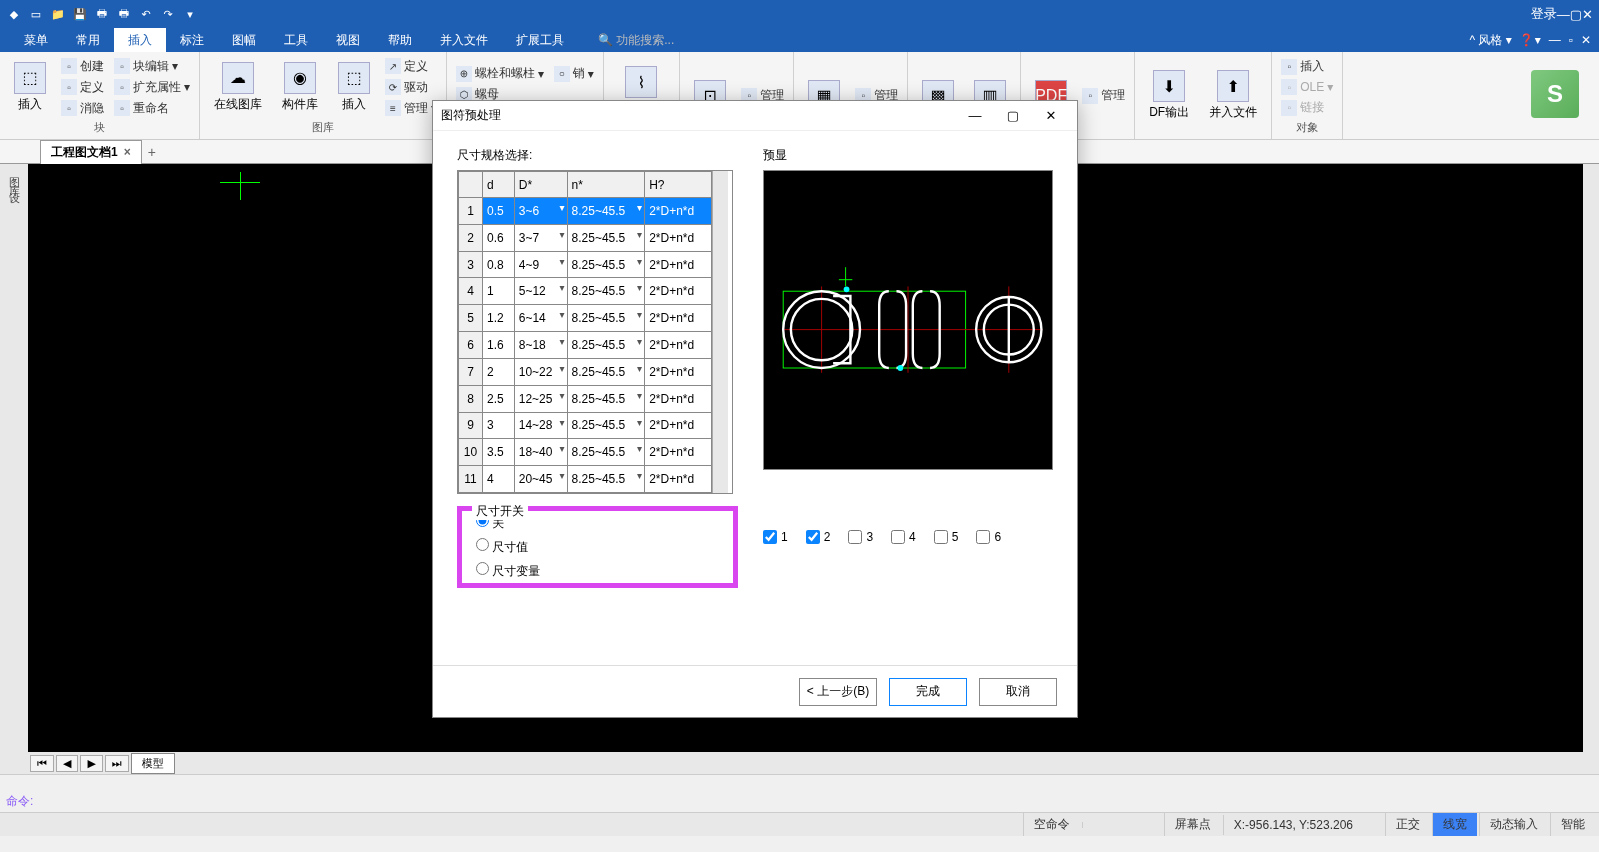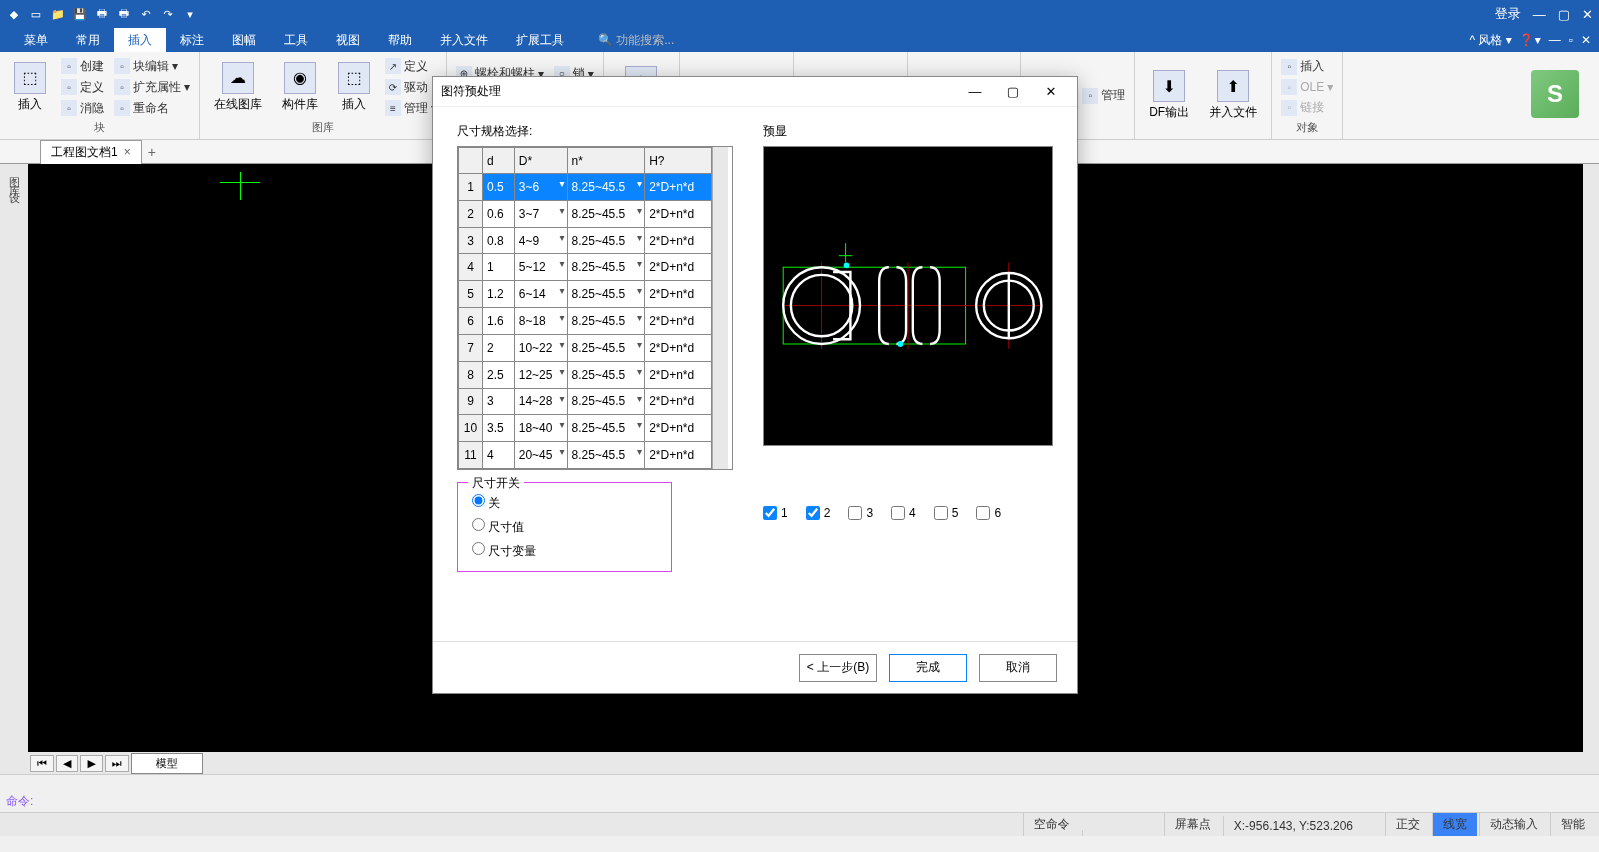--- a/index.html
+++ b/index.html
@@ -1,61 +1,61 @@
 <!DOCTYPE html>
 <html><head>
 <meta charset="utf-8">
 <style>
 *{margin:0;padding:0;box-sizing:border-box;font-family:"Microsoft YaHei",sans-serif;font-size:12px}
 body{background:#f0f0f0;overflow:hidden;width:1599px;height:852px;position:relative}
 .titlebar{background:#1e5fb4;height:28px;display:flex;align-items:center;color:#fff;position:relative}
 .titlebar-icons{display:flex;gap:6px;padding-left:6px}
 .titlebar-icons span{width:16px;height:16px;display:inline-flex;align-items:center;justify-content:center;font-size:11px}
 .titlebar-title{position:absolute;left:50%;transform:translateX(-50%);font-size:12px}
-.titlebar-right{position:absolute;right:6px;display:flex;align-items:center;gap:12px}
+.titlebar-right{position:absolute;right:6px;display:flex;align-items:center;}
 .titlebar-right span{font-size:13px}
 .menubar{background:#1e5fb4;height:24px;display:flex;align-items:center;color:#fff;padding-left:10px;position:relative}
 .menubar .menu-item{padding:4px 14px;cursor:pointer}
 .menubar .menu-item.active{background:#fff;color:#1e5fb4}
 .menubar-right{position:absolute;right:8px;display:flex;align-items:center;gap:8px;color:#fff}
 .search-box{color:#bbb;font-size:12px;margin-left:20px}
 .ribbon{background:#f5f5f5;height:88px;border-bottom:1px solid #ccc;display:flex;position:relative}
 .ribbon-group{border-right:1px solid #d0d0d0;padding:2px 6px;display:flex;flex-direction:column;justify-content:space-between}
 .ribbon-group-label{text-align:center;font-size:11px;color:#555;padding-bottom:2px}
 .ribbon-btns{display:flex;gap:4px;flex:1}
 .ribbon-col{display:flex;flex-direction:column;gap:2px;justify-content:center}
 .ribbon-item{display:flex;align-items:center;gap:3px;padding:1px 3px;font-size:12px;color:#333;white-space:nowrap}
 .ribbon-big{display:flex;flex-direction:column;align-items:center;justify-content:center;padding:4px 8px;gap:2px}
 .ribbon-big .ico{width:32px;height:32px;background:#e0e8f5;border:1px solid #aac;display:flex;align-items:center;justify-content:center;font-size:16px}
 .ribbon-item .ico{width:16px;height:16px;background:#e0e8f5;display:inline-flex;align-items:center;justify-content:center;font-size:10px}
 .spring-highlight{background:#cde3f8;border:1px solid #1e5fb4;padding:2px 6px}
 .ribbon-logo{position:absolute;right:20px;top:18px;width:48px;height:48px;background:linear-gradient(135deg,#7fc97f,#5aad5a);border-radius:4px;display:flex;align-items:center;justify-content:center;color:#fff;font-size:24px;font-weight:bold}
 .doc-tabs{background:#f5f5f5;height:24px;display:flex;align-items:center;padding-left:40px;border-bottom:1px solid #999}
-.doc-tab{background:#fff;border:1px solid #999;border-bottom:none;padding:3px 10px;display:flex;align-items:center;gap:6px;font-weight:normal}
+.doc-tab{background:#fff;border:1px solid #999;border-bottom:none;padding:3px 10px;display:flex;align-items:center;gap:6px;font-weight:bold}
 .doc-tab-close{color:#666;cursor:pointer}
 .doc-tab-add{margin-left:6px;color:#666;font-size:14px;cursor:pointer}
 .workspace{position:relative;background:#000;height:588px}
 .left-toolbar{position:absolute;left:0;top:0;width:28px;background:#e8e8e8;height:100%;display:flex;flex-direction:column;gap:8px;padding-top:4px;align-items:center}
 .left-toolbar span{writing-mode:vertical-rl;font-size:11px;color:#444}
 .crosshair{position:absolute;left:240px;top:18px}
 .crosshair::before{content:"";position:absolute;width:40px;height:1px;background:#0f0;left:-20px;top:0}
 .crosshair::after{content:"";position:absolute;width:1px;height:28px;background:#0f0;left:0;top:-10px}
 .right-scroll{position:absolute;right:0;top:0;width:16px;height:100%;background:#e8e8e8}
 .bottom-tabs{background:#e8e8e8;height:22px;display:flex;align-items:center;padding-left:30px;gap:2px}
 .bottom-tabs button{background:#f5f5f5;border:1px solid #aaa;padding:1px 6px;font-size:11px}
-.model-tab{background:#fff;border:1px solid #888;padding:2px 24px;font-size:11px}
+.model-tab{background:#fff;border:1px solid #888;padding:2px 10px;font-size:11px}
 .cmdbar{background:#f0f0f0;height:38px;padding:2px 6px;border-top:1px solid #ccc;display:flex;align-items:flex-end}
 .cmdbar-label{font-size:12px;color:#8b5cf6}
-.statusbar{background:#e8e8e8;height:24px;display:flex;align-items:flex-end;justify-content:flex-end;gap:2px;padding-right:4px;border-top:1px solid #ccc}
+.statusbar{background:#e8e8e8;height:24px;display:flex;align-items:center;justify-content:flex-end;gap:2px;padding-right:4px;border-top:1px solid #ccc}
 .statusbar .st{padding:3px 10px;font-size:12px;color:#333;border-left:1px solid #ccc}
 .statusbar .st.active{background:#3b82f6}
 .statusbar .coords{margin-right:20px}
 
 
-.dialog{position:absolute;left:432px;top:76px;width:646px;height:618px;background:#fff;border:1px solid #888;box-shadow:0 4px 20px rgba(0,0,0,0.3);display:flex;flex-direction:column}
+.dialog{position:absolute;left:432px;top:100px;width:646px;height:618px;background:#fff;border:1px solid #888;box-shadow:0 4px 20px rgba(0,0,0,0.3);display:flex;flex-direction:column}
 .dialog-title{height:30px;display:flex;align-items:center;justify-content:space-between;padding:0 8px;border-bottom:1px solid #eee}
 .dialog-title-txt{font-size:12px}
 .dialog-title-btns{display:flex;gap:2px}
 .dialog-title-btns span{width:36px;height:24px;display:flex;align-items:center;justify-content:center;cursor:pointer;font-size:13px}
 .dialog-body{flex:1;padding:16px 24px;display:flex;flex-direction:column}
 .dialog-upper{display:flex;gap:30px}
 .dialog-left{width:276px}
 .dialog-right{flex:1}
 .sect-label{font-size:12px;margin-bottom:6px}
 .spec-table-wrap{border:1px solid #888;height:324px;overflow:hidden;position:relative;display:flex}
@@ -64,21 +64,21 @@
 .spec-table th{background:#f0f0f0;font-weight:normal}
 .spec-table .rowhead{background:#f0f0f0;text-align:center;width:24px}
 .spec-table tr.selected td{background:#0a84ff;color:#ffffff}
 .spec-table tr.selected .rowhead{background:#f0f0f0;color:#000}
 .spec-table .dd{position:relative}
 .spec-table .dd::after{content:"▾";position:absolute;right:2px;top:4px;font-size:10px;color:#555}
 .spec-table tr.selected .dd::after{color:#fff}
 .spec-scroll{width:16px;background:#e8e8e8;border-left:1px solid #aaa}
 .preview-box{background:#000;height:300px;border:1px solid #888;position:relative;margin-top:4px}
 .preview-svg{width:100%;height:100%}
-.dim-switch{border:1px solid #d946ef;margin-top:12px;padding:8px 14px;width:215px;position:relative}
+.dim-switch{border:5px solid #d946ef;margin-top:12px;padding:0 14px;width:281px;position:relative}
 .dim-switch legend{position:absolute;top:-8px;left:10px;background:#fff;padding:0 4px;font-size:12px}
 .dim-switch label{display:block;padding:3px 0;font-size:12px}
 .checks{display:flex;gap:18px;margin-top:60px}
 .checks label{display:flex;align-items:center;gap:4px;font-size:12px}
 .checks input[type=checkbox]{width:14px;height:14px;accent-color:#0a84ff}
 .scale-row{display:flex;align-items:center;gap:12px;margin-top:18px}
 .scale-row select{width:74px;height:22px;border:1px solid #888}
 .dialog-footer{height:52px;border-top:1px solid #ddd;display:flex;align-items:center;justify-content:flex-end;gap:12px;padding-right:20px}
 .dialog-footer button{min-width:78px;height:28px;background:#fff;border:1px solid #888;cursor:pointer;font-size:12px}
 .dialog-footer button.primary{border:1px solid #0a84ff}

